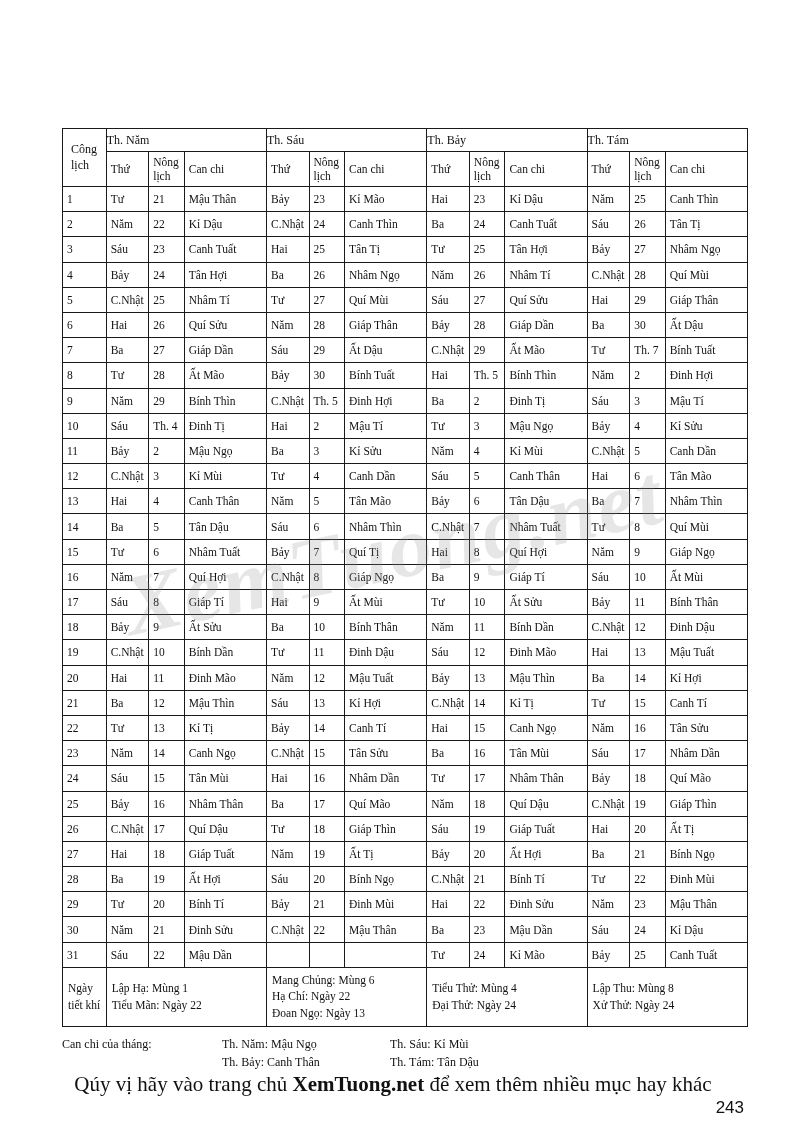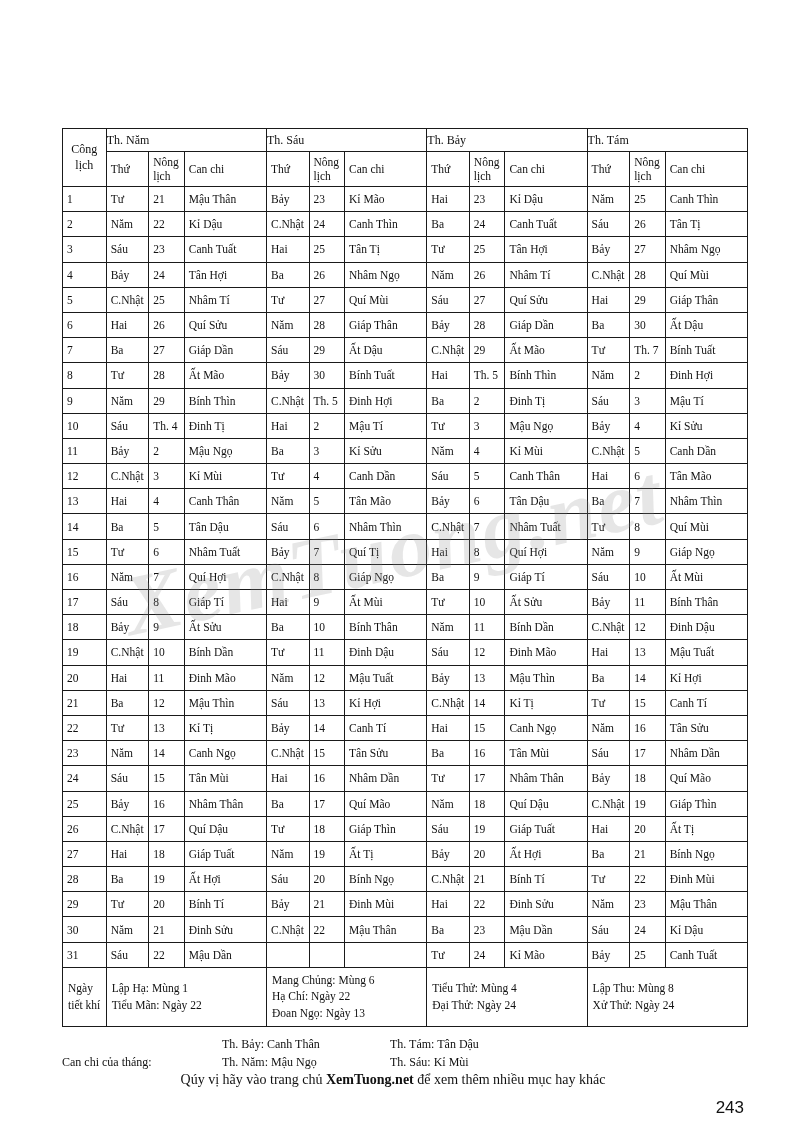--- a/index.html
+++ b/index.html
@@ -135,21 +135,21 @@
   .canchi .cc-lead { width: 160px; }
   .canchi .cc-a { width: 168px; }
   .canchi .cc-b { width: 200px; }
 
   .footer {
     position: absolute;
     left: 0;
     top: 1072px;
     width: 786px;
     text-align: center;
-    font-size: 14px;
+    font-size: 21px;
     font-family: "Liberation Serif", serif;
   }
   .footer .brand { font-weight: bold; }
   .pageno {
     position: absolute;
     right: 42px;
     top: 1098px;
     font-size: 17px;
     font-family: "Liberation Sans", sans-serif;
   }
@@ -159,21 +159,21 @@
 
 <div class="page">
 
   <div class="watermark">XemTuong.net</div>
 
 
   <table class="cal">
     <thead>
       <tr class="month-head">
         <td rowspan="2" class="c-day">
-          <div style="text-align:center;line-height:1.3;">
+          <div style="text-align:left;line-height:1.3;">
             <div>Công</div>
             <div>lịch</div>
           </div>
         </td>
         <td colspan="3">Th. Năm</td>
         <td colspan="3">Th. Sáu</td>
         <td colspan="3">Th. Bảy</td>
         <td colspan="3">Th. Tám</td>
       </tr>
       <tr class="sub-head">
@@ -1523,28 +1523,28 @@
             <div>Lập Thu: Mùng 8</div>
             <div>Xử Thử: Ngày 24</div>
           </div>
         </td>
       </tr>
     </tbody>
   </table>
 
   <div class="canchi" id="canchi-block" style="top: 1037px;">
     <div class="cc-row">
+      <div class="cc-lead">Can chi của tháng:</div>
+      <div class="cc-a">Th. Năm: Mậu  Ngọ</div>
+      <div class="cc-b">Th. Sáu:  Kỉ  Mùi</div>
+    </div>
+    <div class="cc-row">
       <div class="cc-lead">&nbsp;</div>
       <div class="cc-a">Th. Bảy: Canh Thân</div>
       <div class="cc-b">Th. Tám: Tân Dậu</div>
-    </div>
-    <div class="cc-row">
-      <div class="cc-lead">Can chi của tháng:</div>
-      <div class="cc-a">Th. Năm: Mậu  Ngọ</div>
-      <div class="cc-b">Th. Sáu:  Kỉ  Mùi</div>
     </div>
   </div>
 
   <div class="footer">
     <span>Qúy vị hãy vào trang chủ </span><span class="brand">XemTuong.net</span><span> để xem thêm nhiều mục hay khác</span>
   </div>
   <div class="pageno">243</div>
 
 </div>
 

